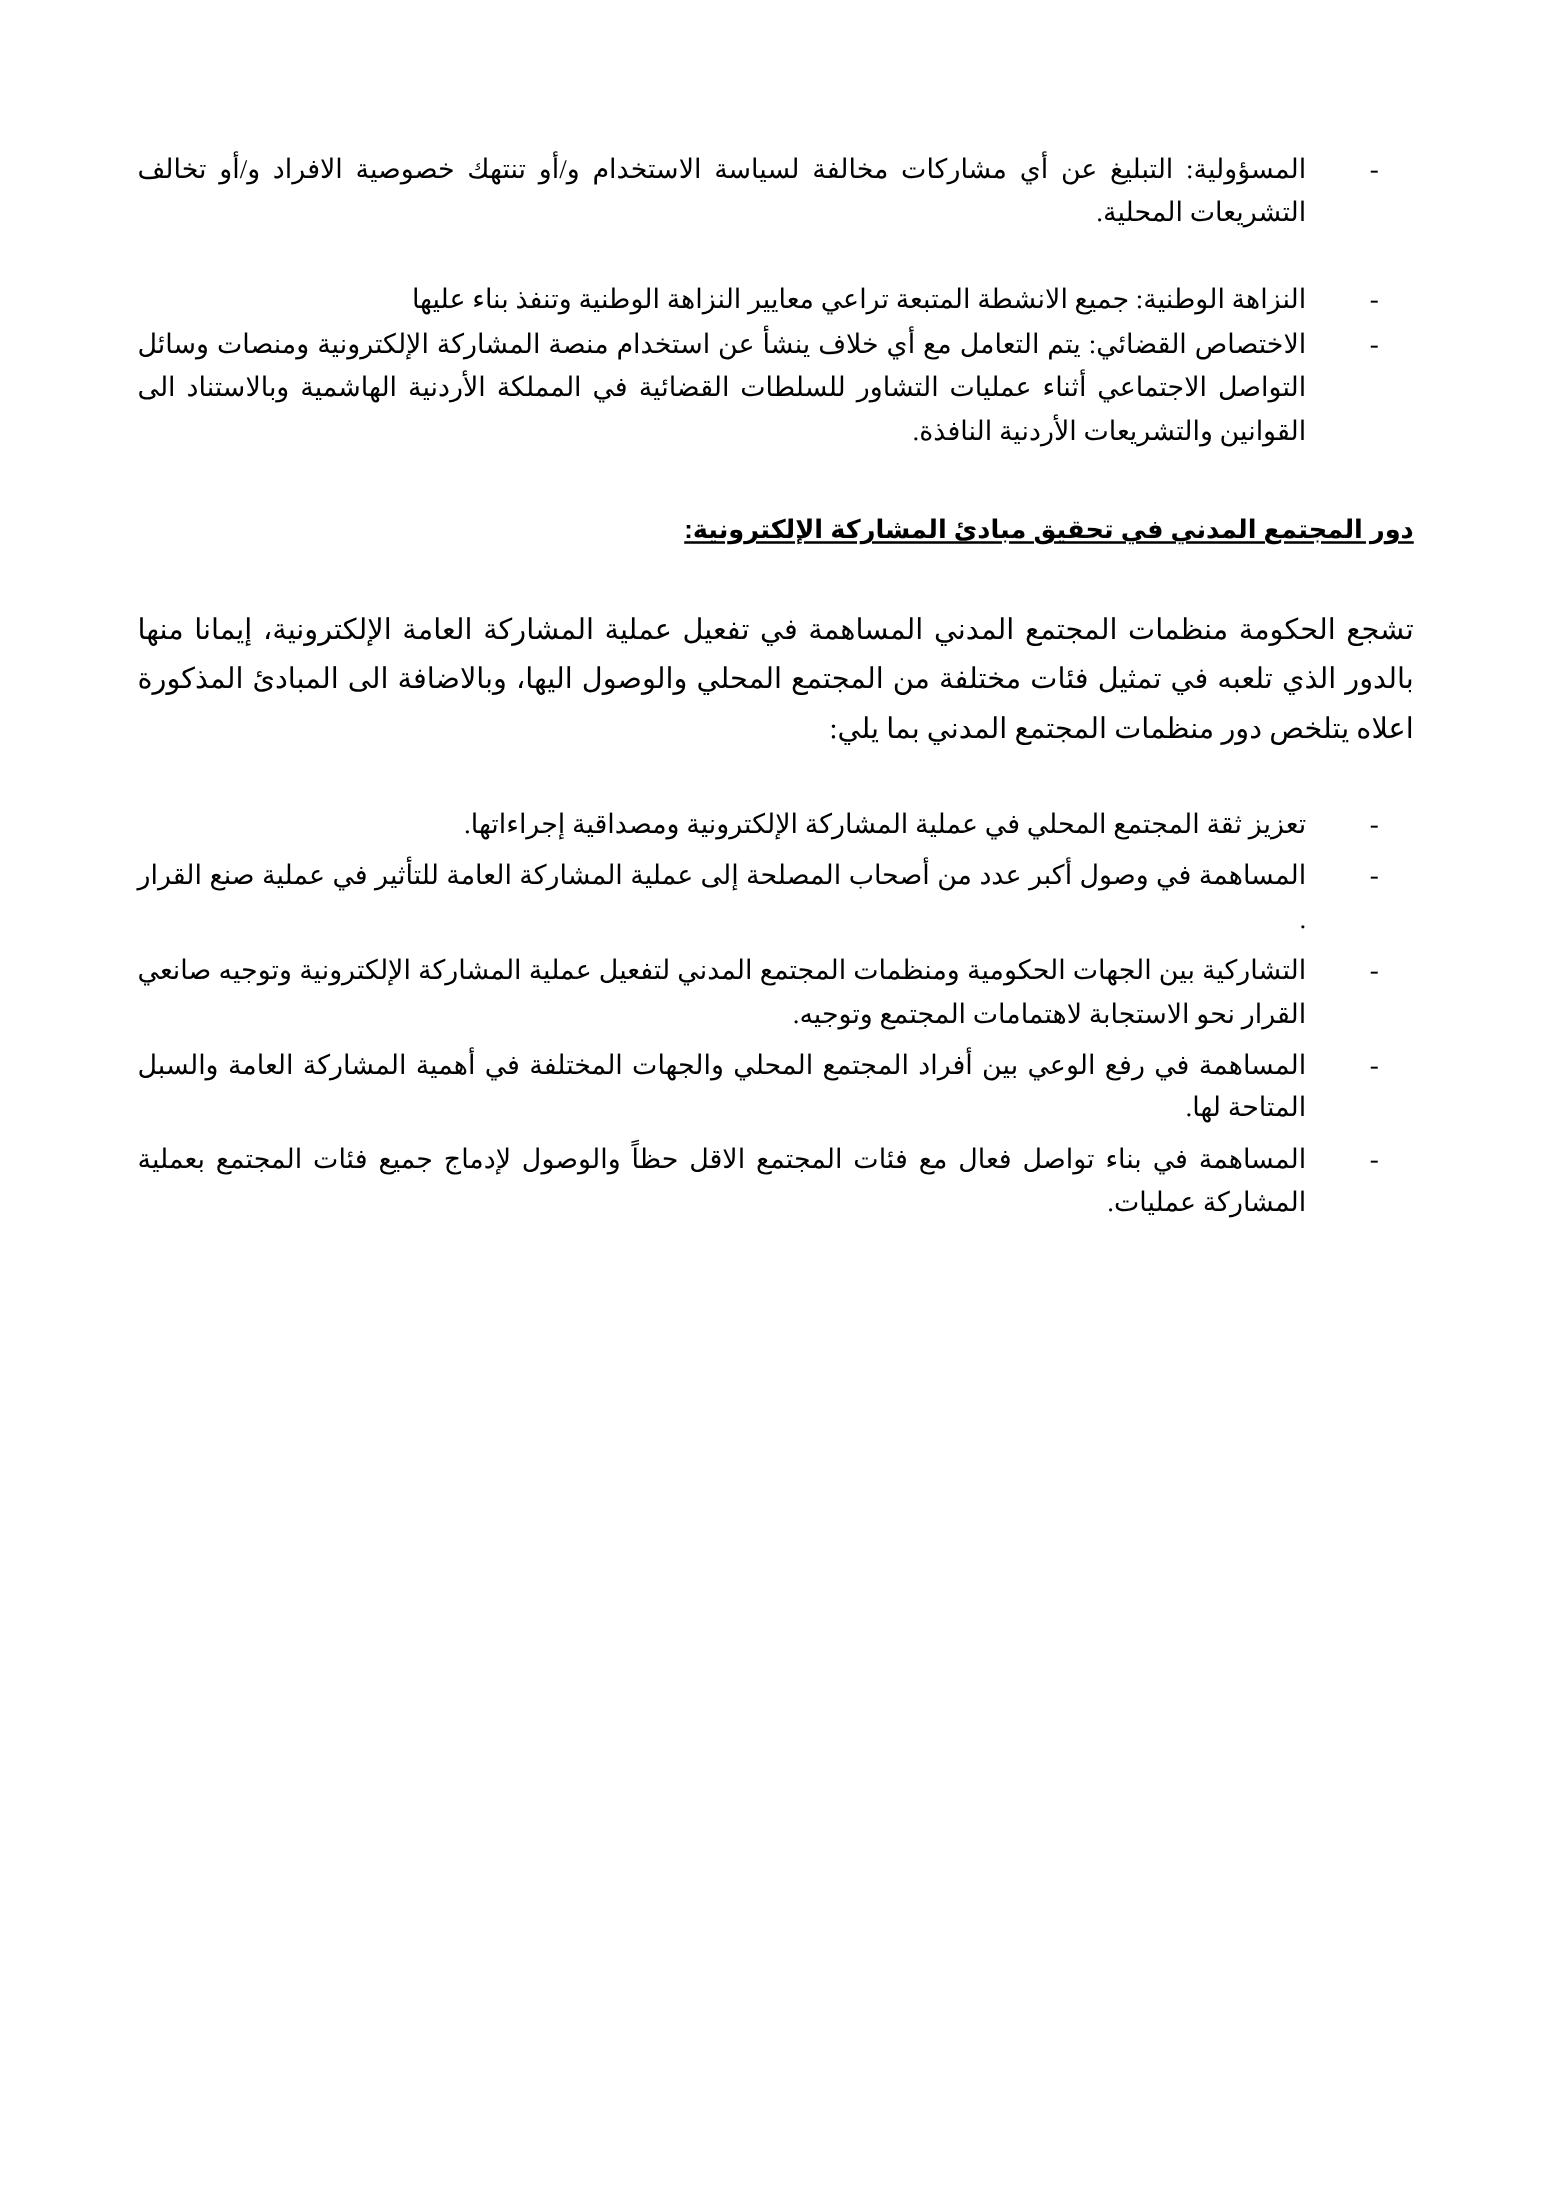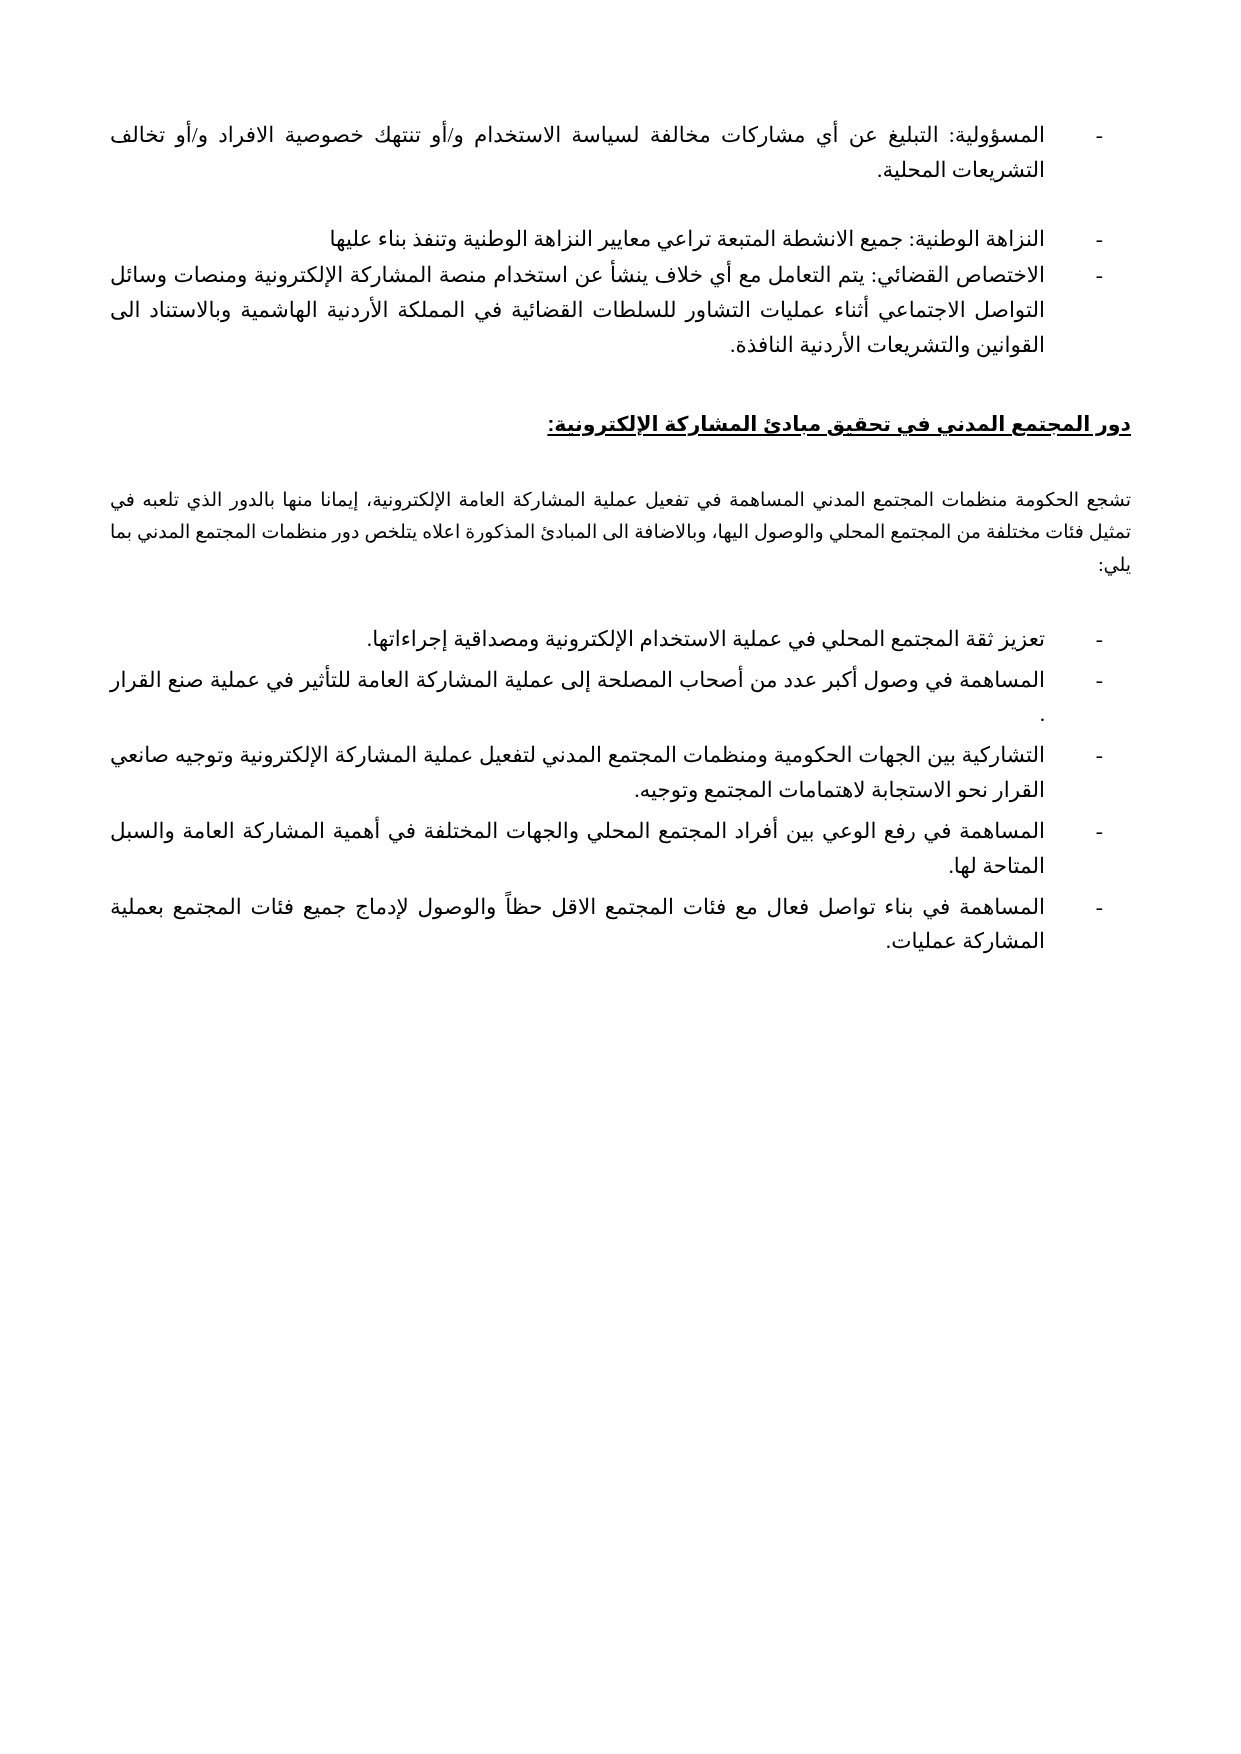--- a/index.html
+++ b/index.html
@@ -73,21 +73,21 @@
     font-weight: bold;
     text-decoration: underline;
     text-underline-offset: 3px;
     direction: rtl;
     line-height: 1.5;
   }
 
   
   .body-paragraph {
     margin: 4px 0 40px 0;
-    font-size: 19px;
+    font-size: 23px;
     line-height: 1.72;
     direction: rtl;
     text-align: justify;
     text-align-last: right;
   }
 
   .list-section { margin-top: 4px; }
   .list-section .bullet-item { margin-bottom: 6px; }
 </style>
 </head>
@@ -116,21 +116,21 @@
     </div>
 
     <div class="section-heading">دور المجتمع المدني في تحقيق مبادئ المشاركة الإلكترونية:</div>
 
     <p class="body-paragraph">تشجع الحكومة منظمات المجتمع المدني المساهمة في تفعيل عملية المشاركة العامة الإلكترونية، إيمانا منها بالدور الذي تلعبه في تمثيل فئات مختلفة من المجتمع المحلي  والوصول اليها، وبالاضافة الى المبادئ المذكورة اعلاه يتلخص دور منظمات المجتمع المدني بما يلي:</p>
 
     <div class="bullet-list list-section">
 
       <div class="bullet-item">
         <span class="dash">-</span>
-        <span class="btext">تعزيز ثقة المجتمع المحلي في عملية الاستخدام الإلكترونية ومصداقية إجراءاتها.</span>
+        <span class="btext">تعزيز ثقة المجتمع المحلي في عملية المشاركة الإلكترونية ومصداقية إجراءاتها.</span>
       </div>
 
       <div class="bullet-item">
         <span class="dash">-</span>
         <span class="btext">المساهمة في وصول أكبر عدد من أصحاب المصلحة إلى عملية المشاركة العامة للتأثير في عملية صنع القرار .</span>
       </div>
 
       <div class="bullet-item">
         <span class="dash">-</span>
         <span class="btext">التشاركية بين الجهات الحكومية ومنظمات المجتمع المدني لتفعيل عملية المشاركة الإلكترونية وتوجيه صانعي القرار نحو الاستجابة لاهتمامات المجتمع وتوجيه.</span>

